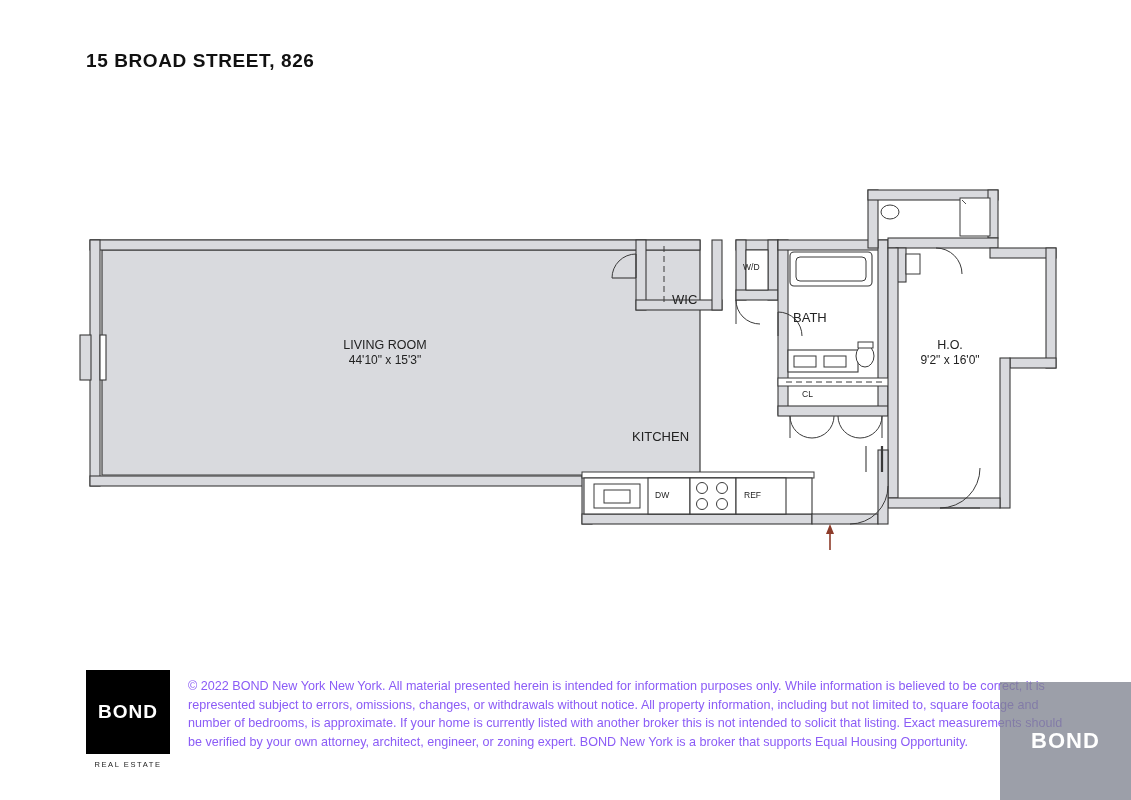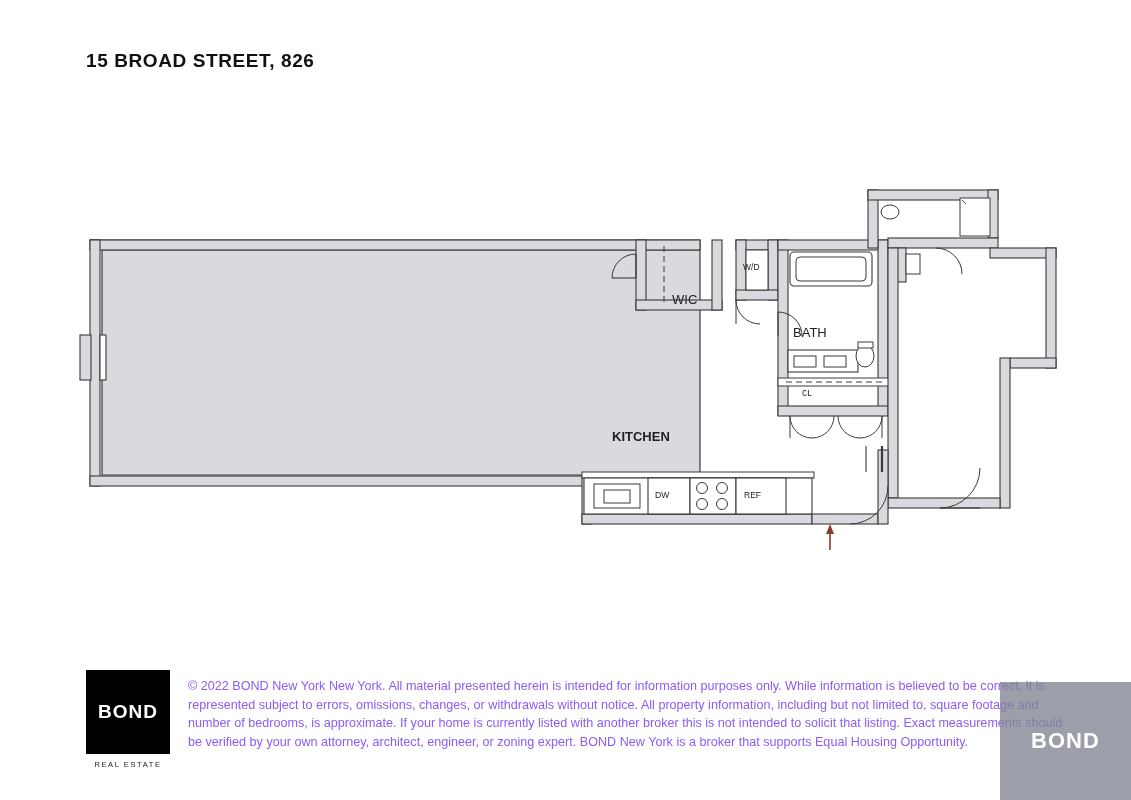--- a/index.html
+++ b/index.html
@@ -251,29 +251,37 @@
 
     </g>
 
     <g>
       <line x1="770" y1="400" x2="770" y2="378" stroke="#8d3b2a" stroke-width="1.6"></line>
       <path d="M 770 374 L 766 384 L 774 384 Z" fill="#8d3b2a"></path>
     </g>
 
   </svg>
 
-
-
-  <div class="small-label" style="left:733px; top:175px;">BATH</div>
-
-  <div class="small-label" style="left:552px; top:279px;font-weight:bold;">KITCHEN</div>
+  <div class="room-label" style="left:245px; top:188px; width:160px;">
+    <span>LIVING ROOM</span>
+    <span class="dim">44'10" x 15'3"</span>
+  </div>
+
+  <div class="room-label" style="left:810px; top:188px; width:160px;">
+    <span>H.O.</span>
+    <span class="dim">9'2" x 16'0"</span>
+  </div>
+
+  <div class="small-label" style="left:733px; top:160px;">BATH</div>
+
+  <div class="small-label" style="left:572px; top:279px;">KITCHEN</div>
 
   <div class="small-label" style="left:612px; top:142px;">WIC</div>
 
-  <div class="tiny-label" style="left:742px; top:239px;font-family:Liberation Mono, monospace;">CL</div>
+  <div class="tiny-label" style="left:742px; top:239px;">CL</div>
 
   <div class="tiny-label" style="left:683px; top:112px;">W/D</div>
 
   <div class="tiny-label" style="left:595px; top:340px;">DW</div>
 
   <div class="tiny-label" style="left:684px; top:340px;">REF</div>
 
 </div>
 
 <div id="footer">

